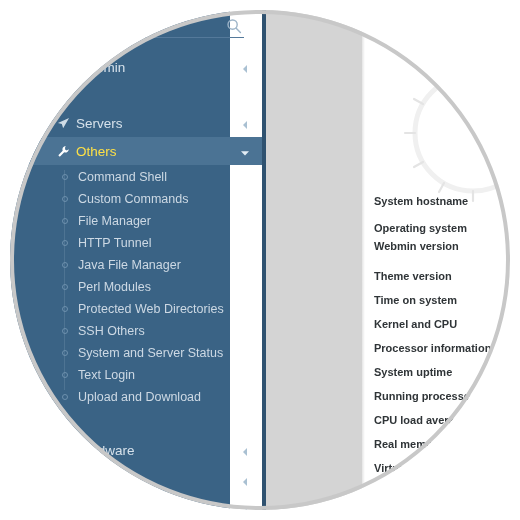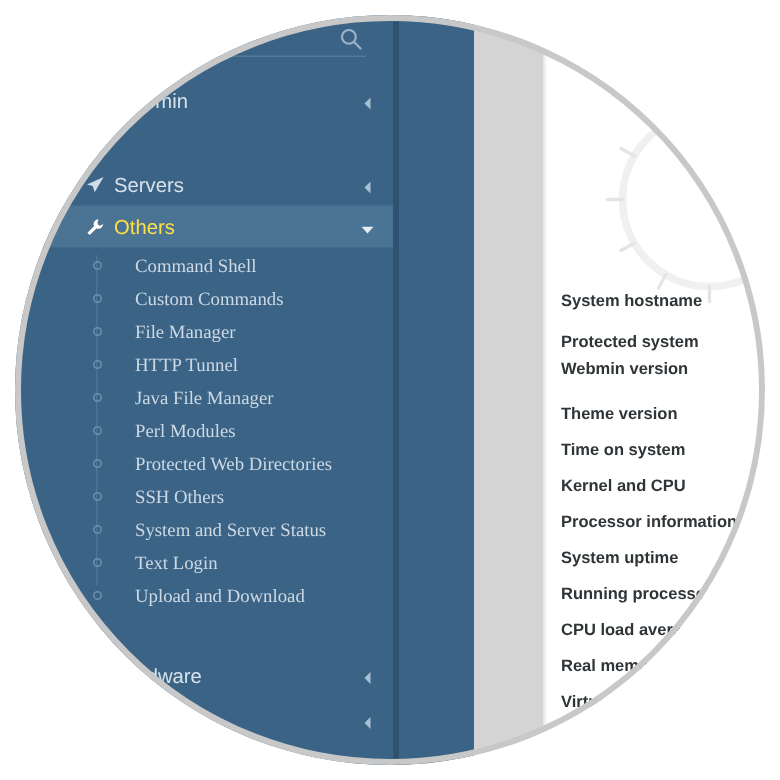--- a/index.html
+++ b/index.html
@@ -67,21 +67,21 @@
     position: absolute;
     left: 362px; top: 0;
     width: 3px; height: 520px;
     background: linear-gradient(to right, rgba(0,0,0,0.10), rgba(0,0,0,0));
   }
 
   
   .sidebar {
     position: absolute;
     left: 0; top: 0;
-    width: 316px; height: 520px;
+    width: 230px; height: 520px;
     background: #3a6385;
   }
   .sidebar-edge {
     position: absolute;
     left: 262px; top: 0;
     width: 4px; height: 520px;
     background: #2f5270;
   }
 
   
@@ -171,23 +171,22 @@
     box-sizing: border-box;
   }
   .sub-rail {
     position: absolute;
     left: 64px;
     width: 1px;
     background: #4e7493;
   }
   .sub-label {
     position: absolute;
-    left: 90px;
+    left: 78px;
     white-space: nowrap;
-    font-family: Liberation Serif, serif;
   }
 
   
   .info-label {
     position: absolute;
     left: 374px;
     color: #2f3437;
     font-size: 11px;
     font-weight: bold;
     white-space: nowrap;
@@ -226,21 +225,21 @@
             <line x1="109" y1="134" x2="104" y2="125"></line>
             <line x1="134" y1="109" x2="125" y2="104"></line>
             <line x1="143" y1="75" x2="133" y2="75"></line>
             <line x1="134" y1="41" x2="125" y2="46"></line>
           </g>
         </svg>
       </div>
 
       <div>
         <div class="info-label" style="top:195px">System hostname</div>
-        <div class="info-label" style="top:222px">Protected system</div>
+        <div class="info-label" style="top:222px">Operating system</div>
         <div class="info-label" style="top:240px">Webmin version</div>
         <div class="info-label" style="top:270px">Theme version</div>
         <div class="info-label" style="top:294px">Time on system</div>
         <div class="info-label" style="top:318px">Kernel and CPU</div>
         <div class="info-label" style="top:342px">Processor information</div>
         <div class="info-label" style="top:366px">System uptime</div>
         <div class="info-label" style="top:390px">Running processes</div>
         <div class="info-label" style="top:414px">CPU load averages</div>
         <div class="info-label" style="top:438px">Real memory</div>
         <div class="info-label" style="top:462px">Virtual memory</div>

